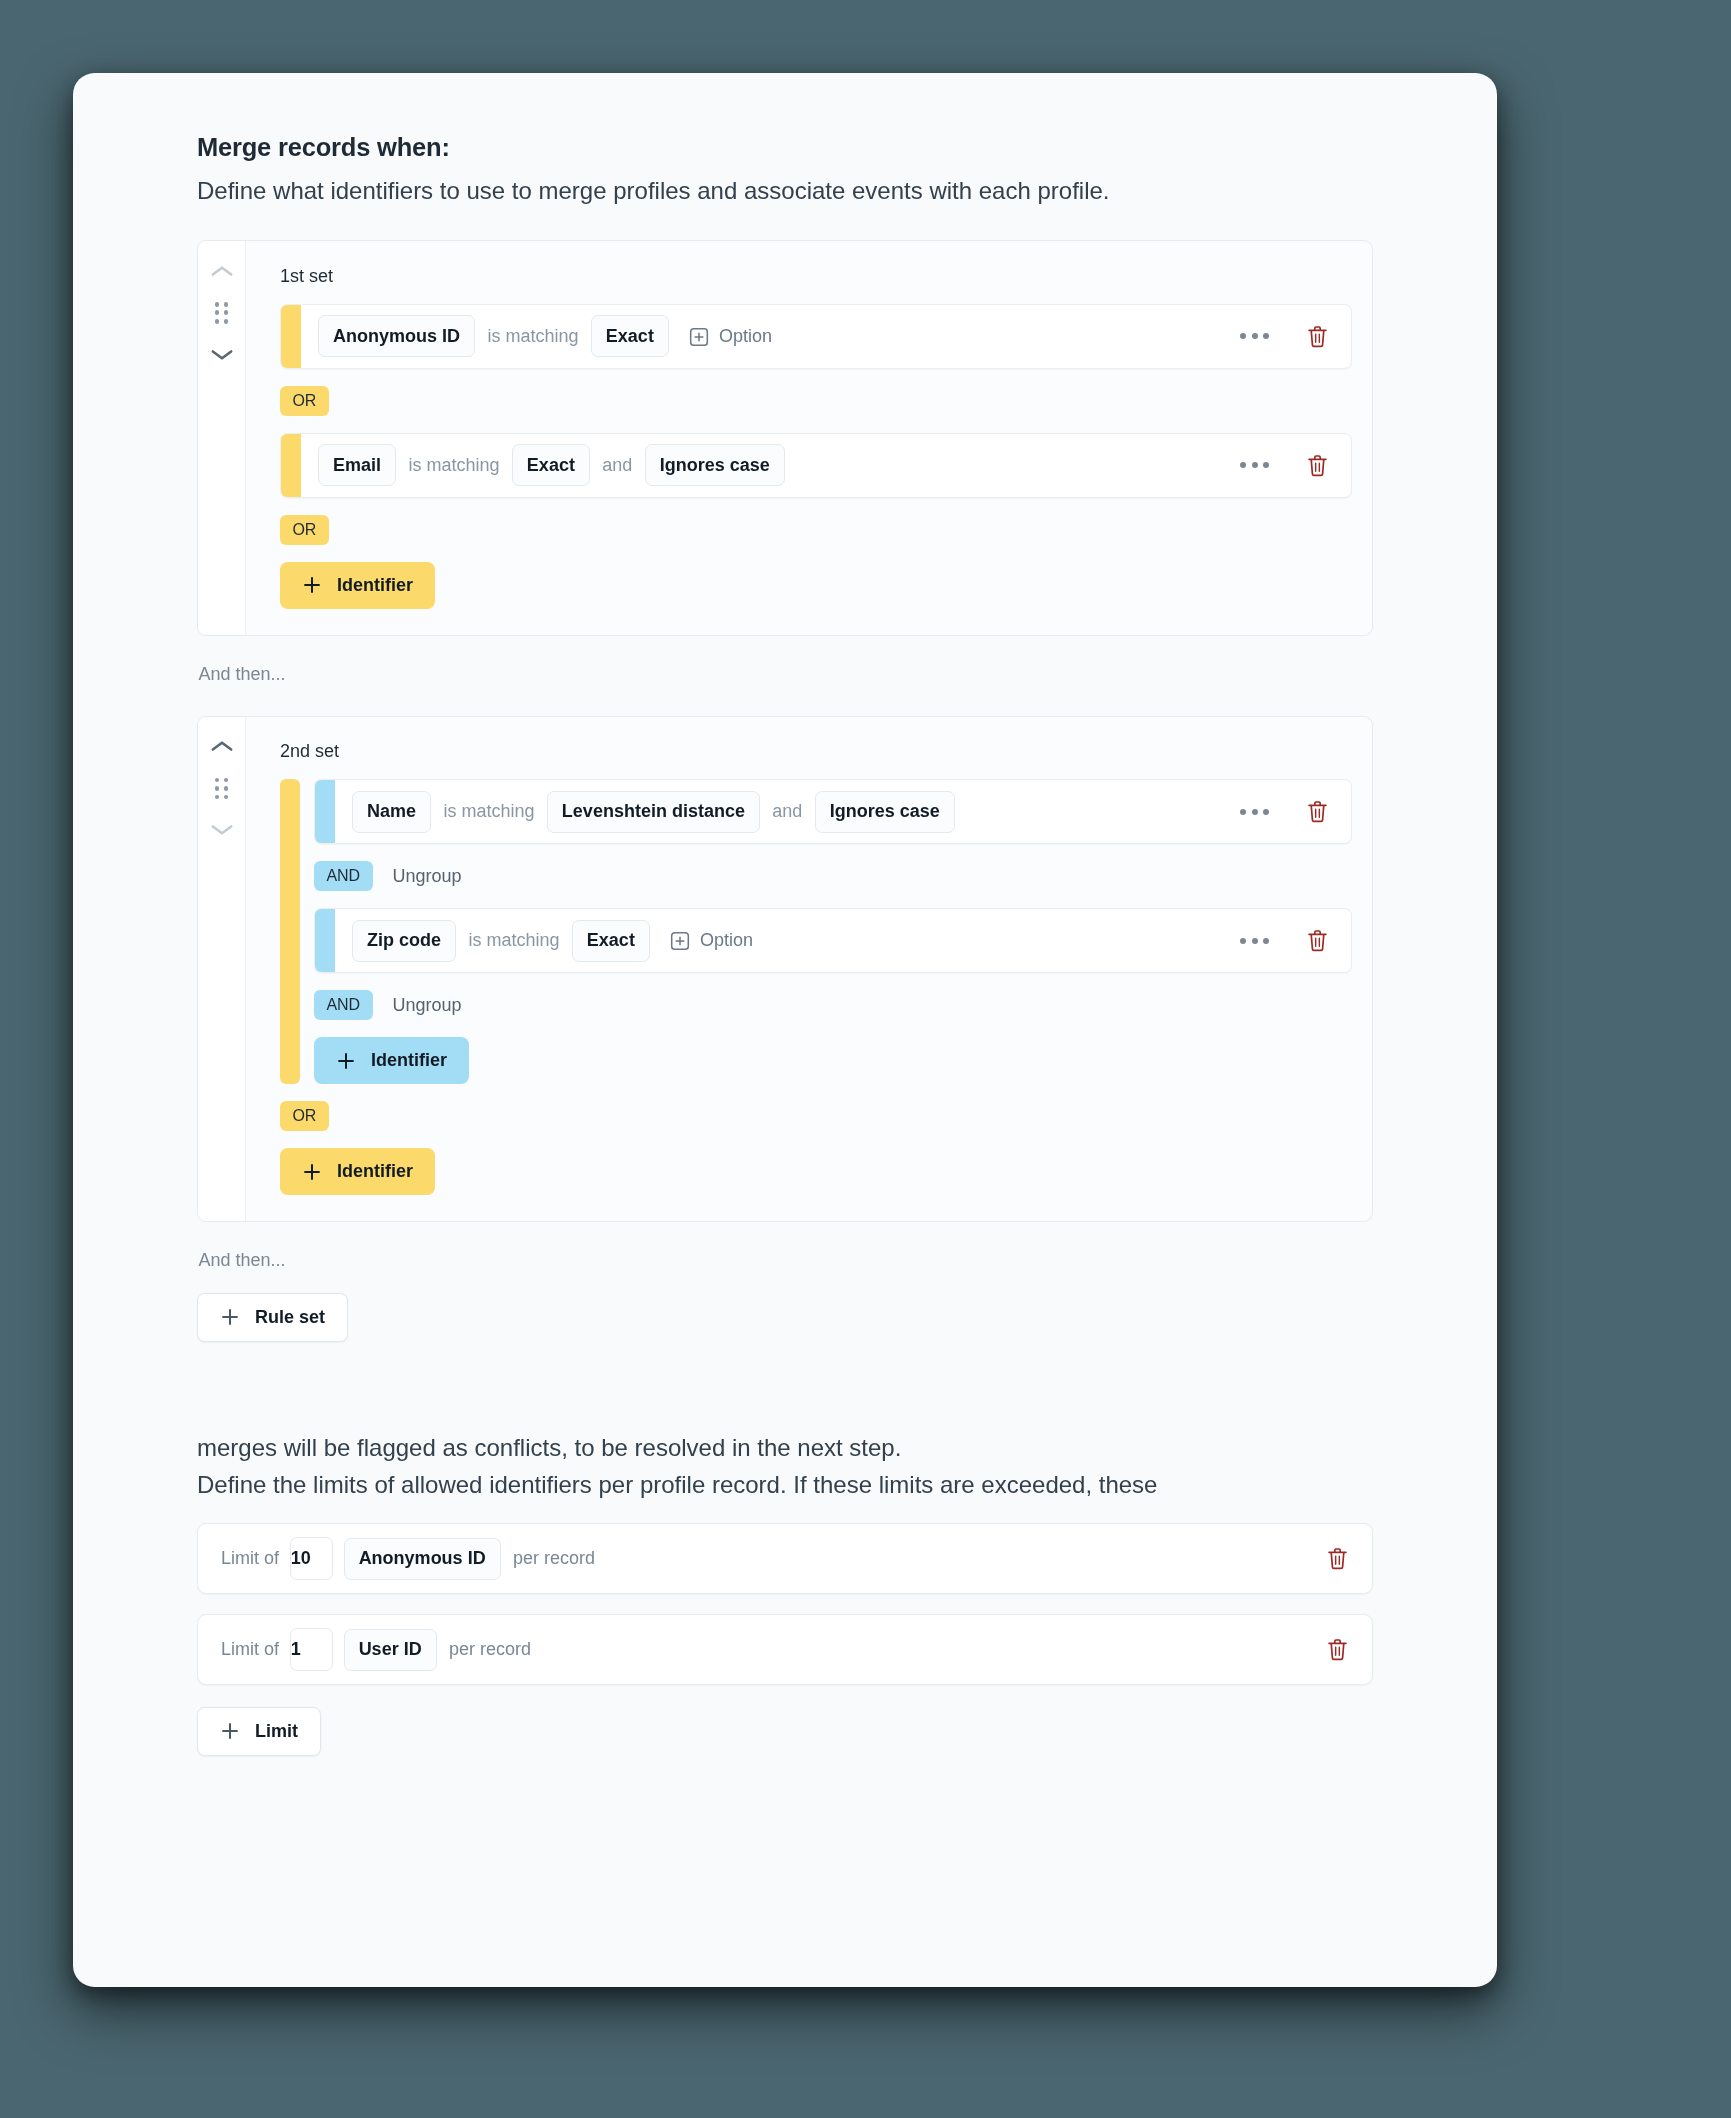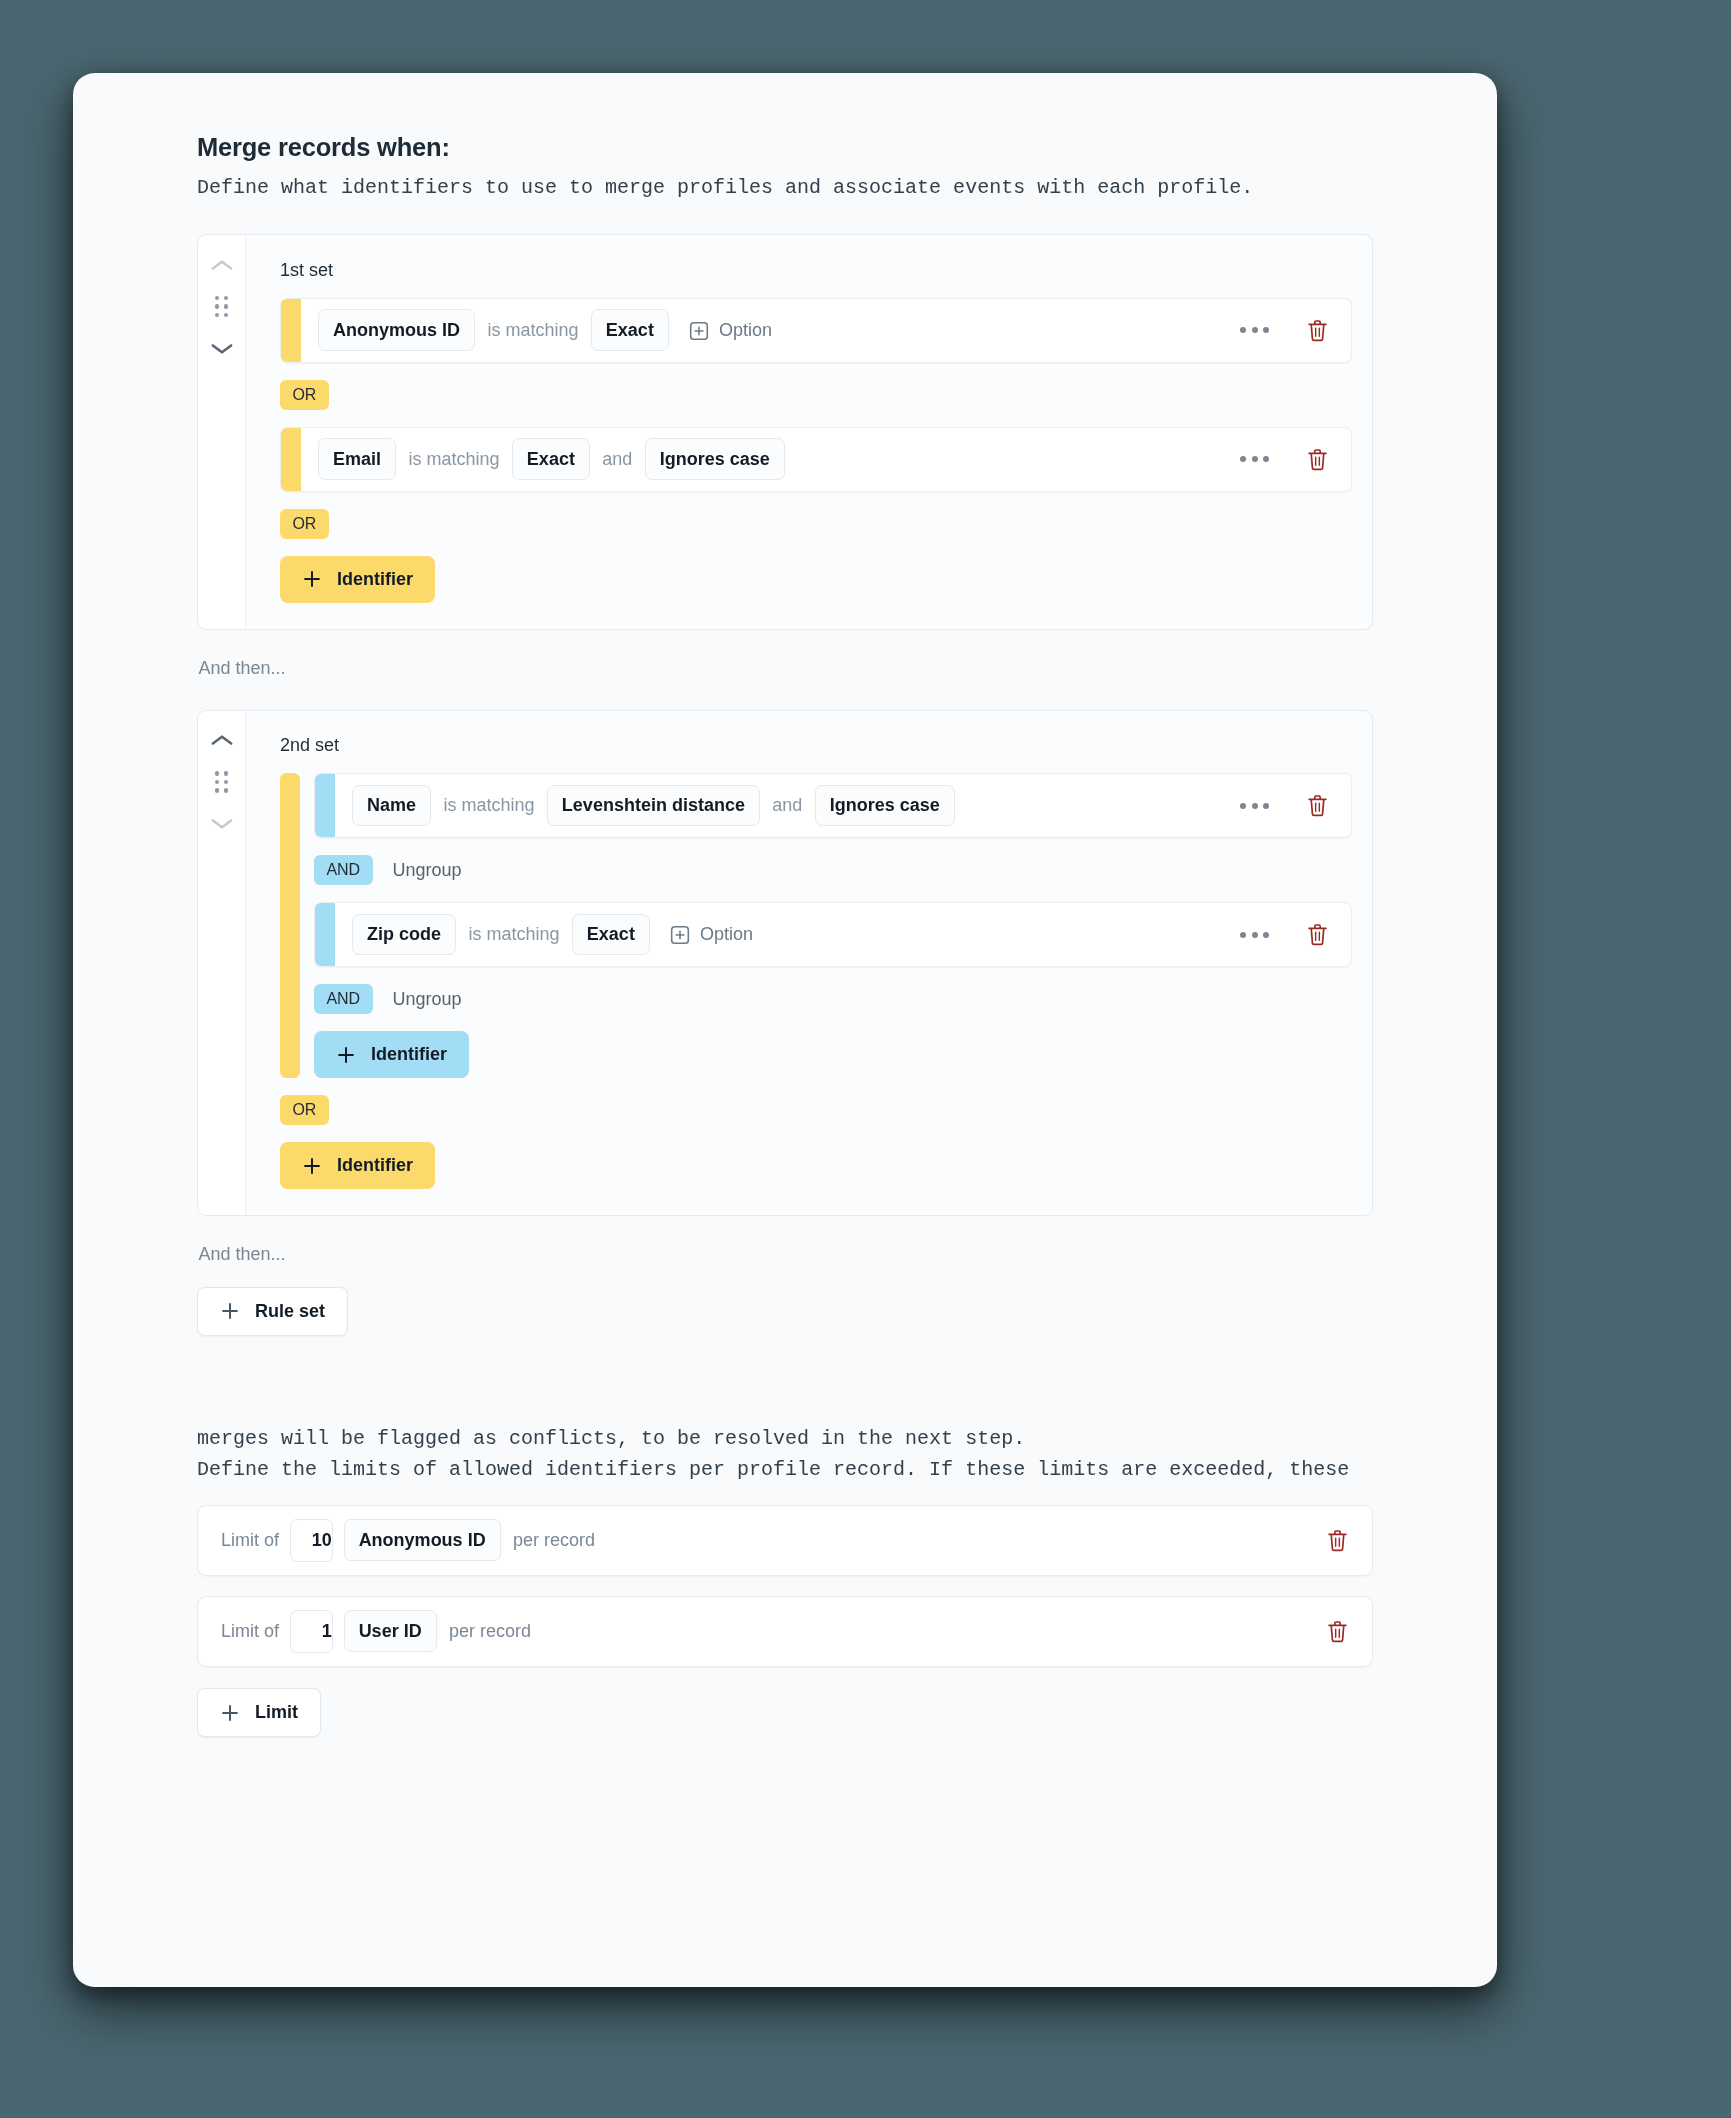--- a/index.html
+++ b/index.html
@@ -36,25 +36,24 @@
 
   
   .section-title {
     font-size: 25.5px;
     font-weight: 700;
     color: #1e2b36;
     letter-spacing: -0.2px;
     margin-bottom: 10px;
   }
   .section-sub {
-    font-size: 20px;
+    font-size: 24px;
     color: #33404d;
     line-height: 1.55;
     font-weight: 400;
-    font-family: Liberation Mono, monospace;
   }
 
   
   .ruleset {
     margin-top: 31px;
     background: #fbfcfd;
     border: 1.2px solid #e6eaee;
     border-radius: 9.3px;
     display: flex;
     overflow: hidden;
@@ -229,21 +228,21 @@
     margin-top: 20px;
     box-shadow: 0 0.8px 1.5px rgba(20,30,45,0.04);
   }
   .lim-text { font-size: 18px; color: #7a8795; white-space: nowrap; }
   .num-chip {
     background: #ffffff;
     border: 1.2px solid #e4e9ed;
     border-radius: 7px;
     padding: 10px 0;
     width: 43px;
-    text-align: right;
+    text-align: left;
     font-size: 18px;
     font-weight: 700;
     color: #121c26;
     margin: 0 10.8px;
   }
   .lim-tail { margin-left: auto; display: flex; align-items: center; }
 </style>
 </head>
 <body>
 

